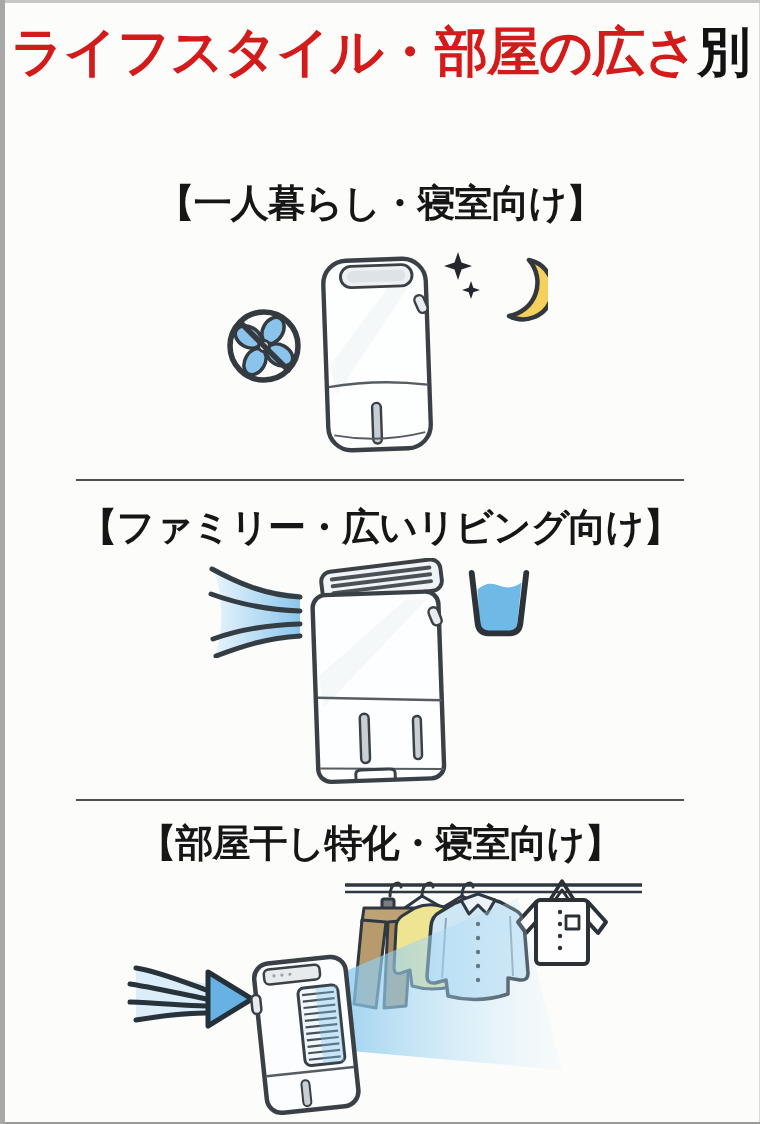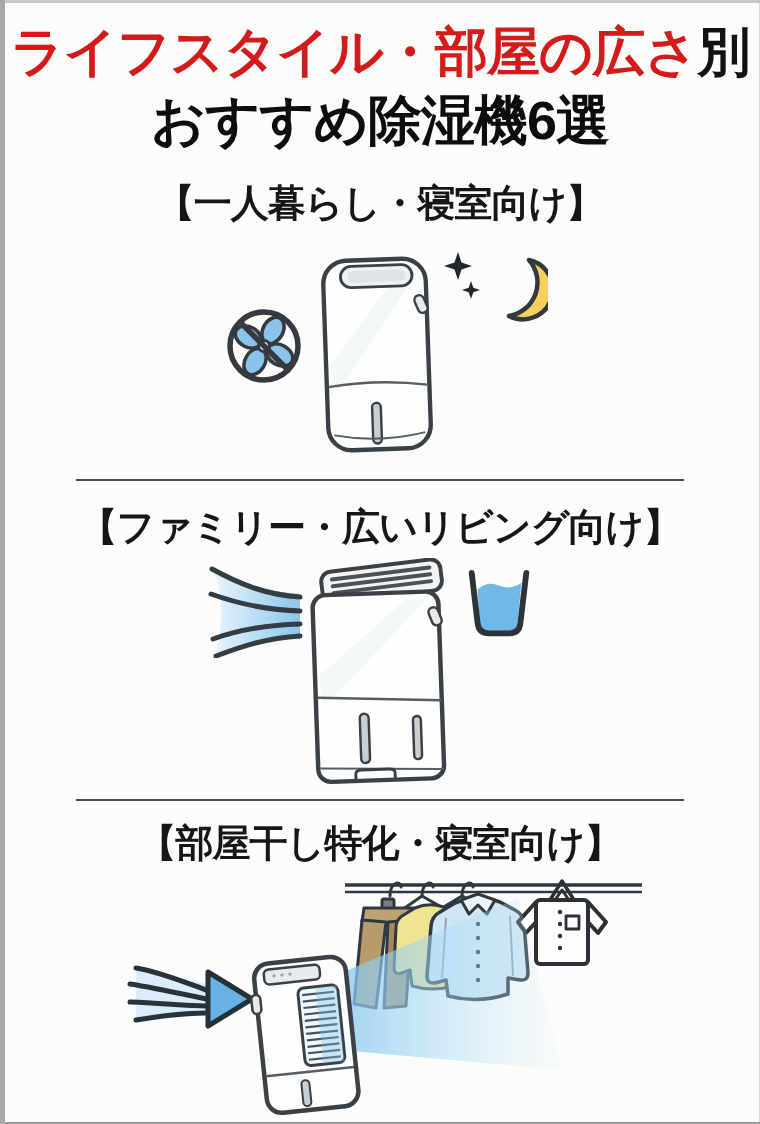--- a/index.html
+++ b/index.html
@@ -25,21 +25,20 @@
   svg{display:block;}
 </style>
 </head>
 <body>
 
 <div class="page">
 
   <div class="abs title-line title-1">
     <span class="red">ライフスタイル・部屋の広さ</span><span class="blk">別</span>
   </div>
-  <div class="abs title-line title-2">おすすめ除湿機6選</div>
 
   <div class="abs section-heading h-s1">【一人暮らし・寝室向け】</div>
 
   <svg class="abs" style="left:224px;top:306px;" width="80" height="80" viewBox="0 0 80 80">
     <g stroke="#343a40" stroke-linecap="round">
       <ellipse cx="40" cy="22" rx="10" ry="14" fill="#8ac4ea" stroke-width="3.5" transform="rotate(30 40 40)"></ellipse>
       <ellipse cx="40" cy="22" rx="10" ry="14" fill="#8ac4ea" stroke-width="3.5" transform="rotate(120 40 40)"></ellipse>
       <ellipse cx="40" cy="22" rx="10" ry="14" fill="#8ac4ea" stroke-width="3.5" transform="rotate(210 40 40)"></ellipse>
       <ellipse cx="40" cy="22" rx="10" ry="14" fill="#8ac4ea" stroke-width="3.5" transform="rotate(300 40 40)"></ellipse>
       <circle cx="40" cy="40" r="5.5" fill="#f0f0ee" stroke-width="3"></circle>

